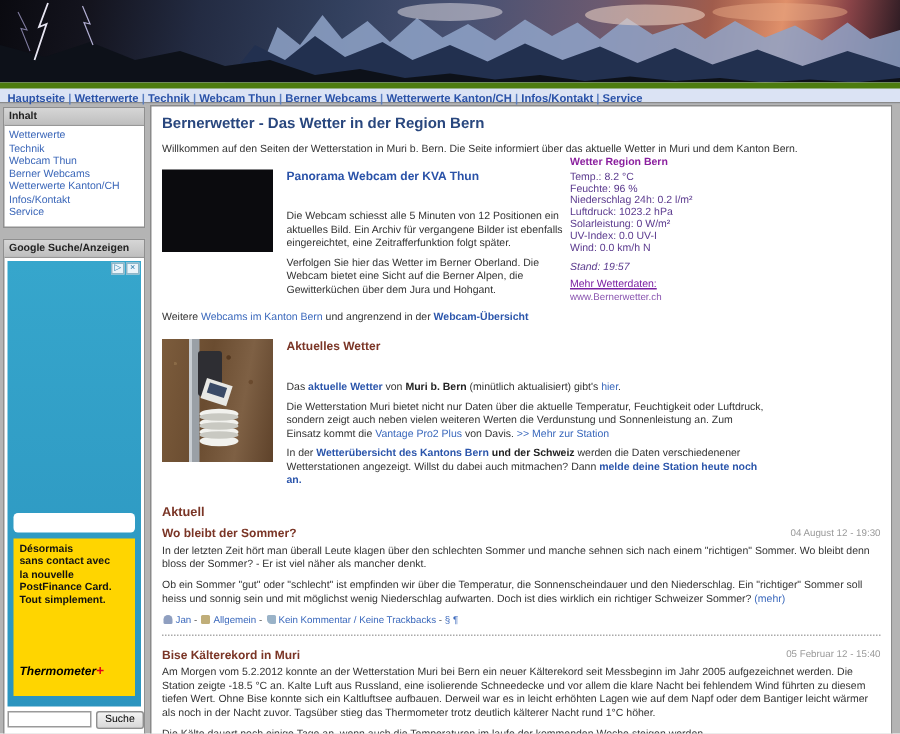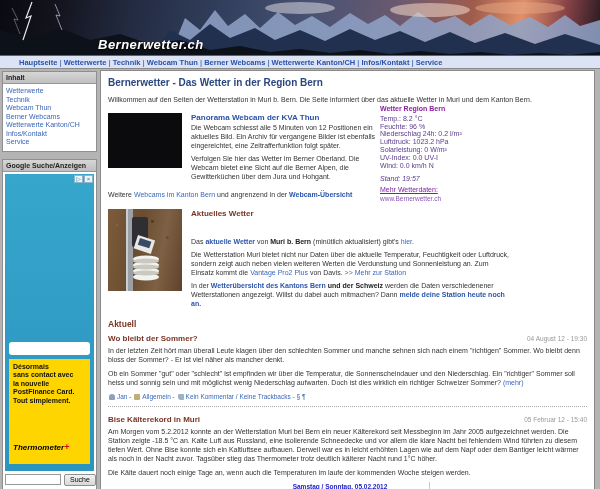--- a/index.html
+++ b/index.html
@@ -7,22 +7,22 @@
   body { position:relative; background:#b4b4b4; font-family:"Liberation Sans","DejaVu Sans",sans-serif; color:#333; }
 
   
   .banner { position:absolute; top:0; left:0; width:600px; height:55px; overflow:hidden;
     background:linear-gradient(100deg,#0a0a10 0%,#14141e 10%,#232b42 22%,#33415f 38%,#4a5273 52%,#6c5a70 66%,#a05c4c 78%,#e0906a 86%,#8a4448 93%,#20161e 100%); }
   .banner svg { position:absolute; top:0; left:0; }
   .logo { position:absolute; left:98px; bottom:3px; color:#fff; font-size:13px; font-weight:bold; font-style:italic; letter-spacing:.5px; text-shadow:0 1px 2px #000; }
 
   
   .nav { position:absolute; top:55px; left:0; width:600px; height:14px; background:#dbe3f4;
-    border-top:1px solid #4d7c0f; border-bottom:1px solid #8a8a8a; font-size:7.5px; font-weight:bold;
-    color:#2a52a8; padding:2px 0 0 19px; white-space:nowrap; }
+    border-top:4px solid #4d7c0f; border-bottom:1px solid #8a8a8a; font-size:7.5px; font-weight:bold;
+    color:#2a52a8; padding:2px 0 0 5px; white-space:nowrap; }
   .navlnk { color:#2a52a8; cursor:pointer; }
   .navsep { color:#5a7ec0; }
 
   
   .sidebar { position:absolute; left:2px; top:71px; width:95px; }
   .sbox { background:#fff; border:1px solid #8f8f8f; margin-bottom:7px; }
   .sbox-h { background:linear-gradient(#d6d6d6,#bfbfbf); border-bottom:1px solid #979797;
     font-size:7px; font-weight:bold; color:#222; padding:2px 3px; }
   .slink { display:block; color:#3a66b8; font-size:7px; line-height:8.5px; padding:0 3px; cursor:pointer; }
   .sbox-body { padding:3px 0 4px 0; }
@@ -67,21 +67,21 @@
       linear-gradient(#101016 55%, #1a141            0); cursor:pointer; }
   .thumb2 { width:74px; height:82px; flex:none; position:relative; overflow:hidden; cursor:pointer;
     background:radial-gradient(circle 3px at 12% 20%, #8a6a46 30%, transparent 40%),
       radial-gradient(circle 4px at 80% 35%, #6a4a2e 30%, transparent 45%),
       radial-gradient(circle 3px at 30% 70%, #93745a 30%, transparent 45%),
       radial-gradient(circle 4px at 60% 15%, #55381f 30%, transparent 45%),
       linear-gradient(100deg,#7c5c3c,#6a4c30 40%,#7e6044 70%,#5e422a); }
   .sectext { margin-left:9px; }
   .sectext.narrow { width:192px; }
   .sectext.wide { width:322px; }
-  .sec-h-link { font-size:8px; font-weight:bold; color:#2a52a8; margin-bottom:1px; cursor:pointer; }
+  .sec-h-link { font-size:8px; font-weight:bold; color:#2a52a8; margin-bottom:18px; cursor:pointer; }
   .sec-h { font-size:8px; font-weight:bold; color:#7a3526; margin-bottom:19px; }
   .sectext p { margin-bottom:4px; }
   .fullline { margin:2px 0 10px 0; }
 
   .lnk { color:#3a68bc; cursor:pointer; }
   .lnkb { color:#2b55ab; font-weight:bold; cursor:pointer; }
   .b { font-weight:bold; color:#222; }
   .sep { color:#555; }
 
   h2.aktuell { font-size:8.5px; color:#7a3526; margin:8px 0 5px 0; }
@@ -108,21 +108,20 @@
     <polygon points="170,55 185,18 200,30 215,10 228,26 245,14 260,28 278,12 295,25 312,16 330,27 350,13 368,24 385,15 400,26 418,12 435,23 455,16 470,26 490,14 510,25 530,17 548,27 565,15 580,26 600,20 600,55" fill="#8fa3c8" opacity="0.85"></polygon>
     <polygon points="150,55 170,30 190,40 210,24 230,38 255,28 275,40 300,30 325,41 350,29 375,40 400,31 425,42 450,32 475,43 505,33 535,44 565,34 600,45 600,55" fill="#22304f"></polygon>
     <polygon points="0,55 0,30 30,38 60,28 90,40 120,34 150,44 180,40 210,50 240,46 270,52 300,49 330,53 360,50 390,54 420,51 450,54 480,52 510,55 540,53 570,55 600,52 600,55" fill="#0d1119"></polygon>
     <path d="M32,2 L26,18 L31,16 L23,40" stroke="#f4f2ff" stroke-width="1.2" fill="none" opacity="0.95"></path>
     <path d="M55,4 L60,16 L56,15 L62,30" stroke="#d8d4ff" stroke-width="0.8" fill="none" opacity="0.8"></path>
     <path d="M12,8 L18,20 L14,19 L20,34" stroke="#cfc8ff" stroke-width="0.7" fill="none" opacity="0.6"></path>
     <ellipse cx="430" cy="10" rx="40" ry="7" fill="#f3d9c8" opacity="0.55"></ellipse>
     <ellipse cx="300" cy="8" rx="35" ry="6" fill="#e8e4ea" opacity="0.5"></ellipse>
     <ellipse cx="520" cy="8" rx="45" ry="6" fill="#e8a884" opacity="0.5"></ellipse>
   </svg>
-  <div class="logo">Bernerwetter.ch</div>
 </div>
 
 <div class="nav"><span class="navlnk">Hauptseite</span><span class="navsep"> | </span><span class="navlnk">Wetterwerte</span><span class="navsep"> | </span><span class="navlnk">Technik</span><span class="navsep"> | </span><span class="navlnk">Webcam Thun</span><span class="navsep"> | </span><span class="navlnk">Berner Webcams</span><span class="navsep"> | </span><span class="navlnk">Wetterwerte Kanton/CH</span><span class="navsep"> | </span><span class="navlnk">Infos/Kontakt</span><span class="navsep"> | </span><span class="navlnk">Service</span></div>
 
 <div class="sidebar">
   <div class="sbox">
     <div class="sbox-h">Inhalt</div>
     <div class="sbox-body">
       <span class="slink">Wetterwerte</span>
       <span class="slink">Technik</span>

